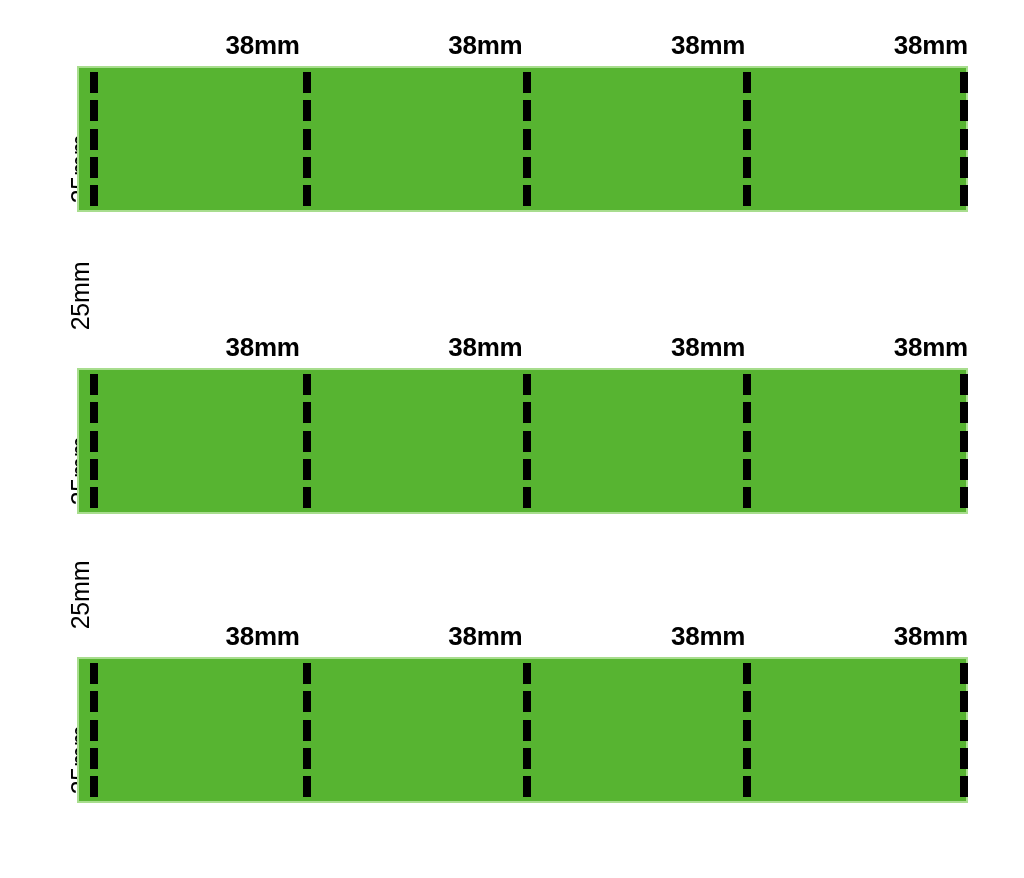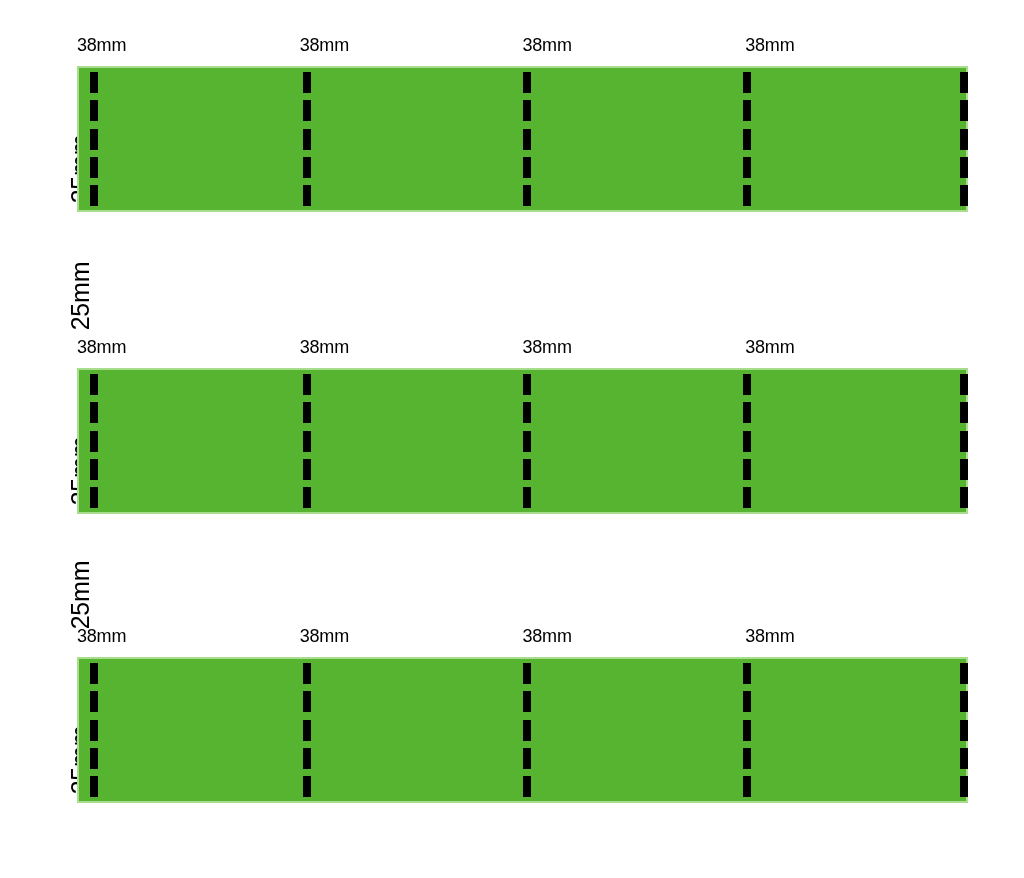--- a/index.html
+++ b/index.html
@@ -35,26 +35,27 @@
   
   .col-labels {
     position: absolute;
     left: 77px;
     width: 891px;
     height: 30px;
     display: flex;
   }
   .col-label {
     flex: 1 1 0;
-    text-align: left;
-    font-size: 18px;
+    text-align: right;
+    font-size: 26px;
     line-height: 30px;
     color: #000000;
     letter-spacing: -0.2px;
     white-space: nowrap;
+    font-weight: bold;
   }
 
   
   .strip {
     position: absolute;
     left: 77px;
     width: 891px;
     height: 146px;
     background: #57b431;
     box-sizing: border-box;

